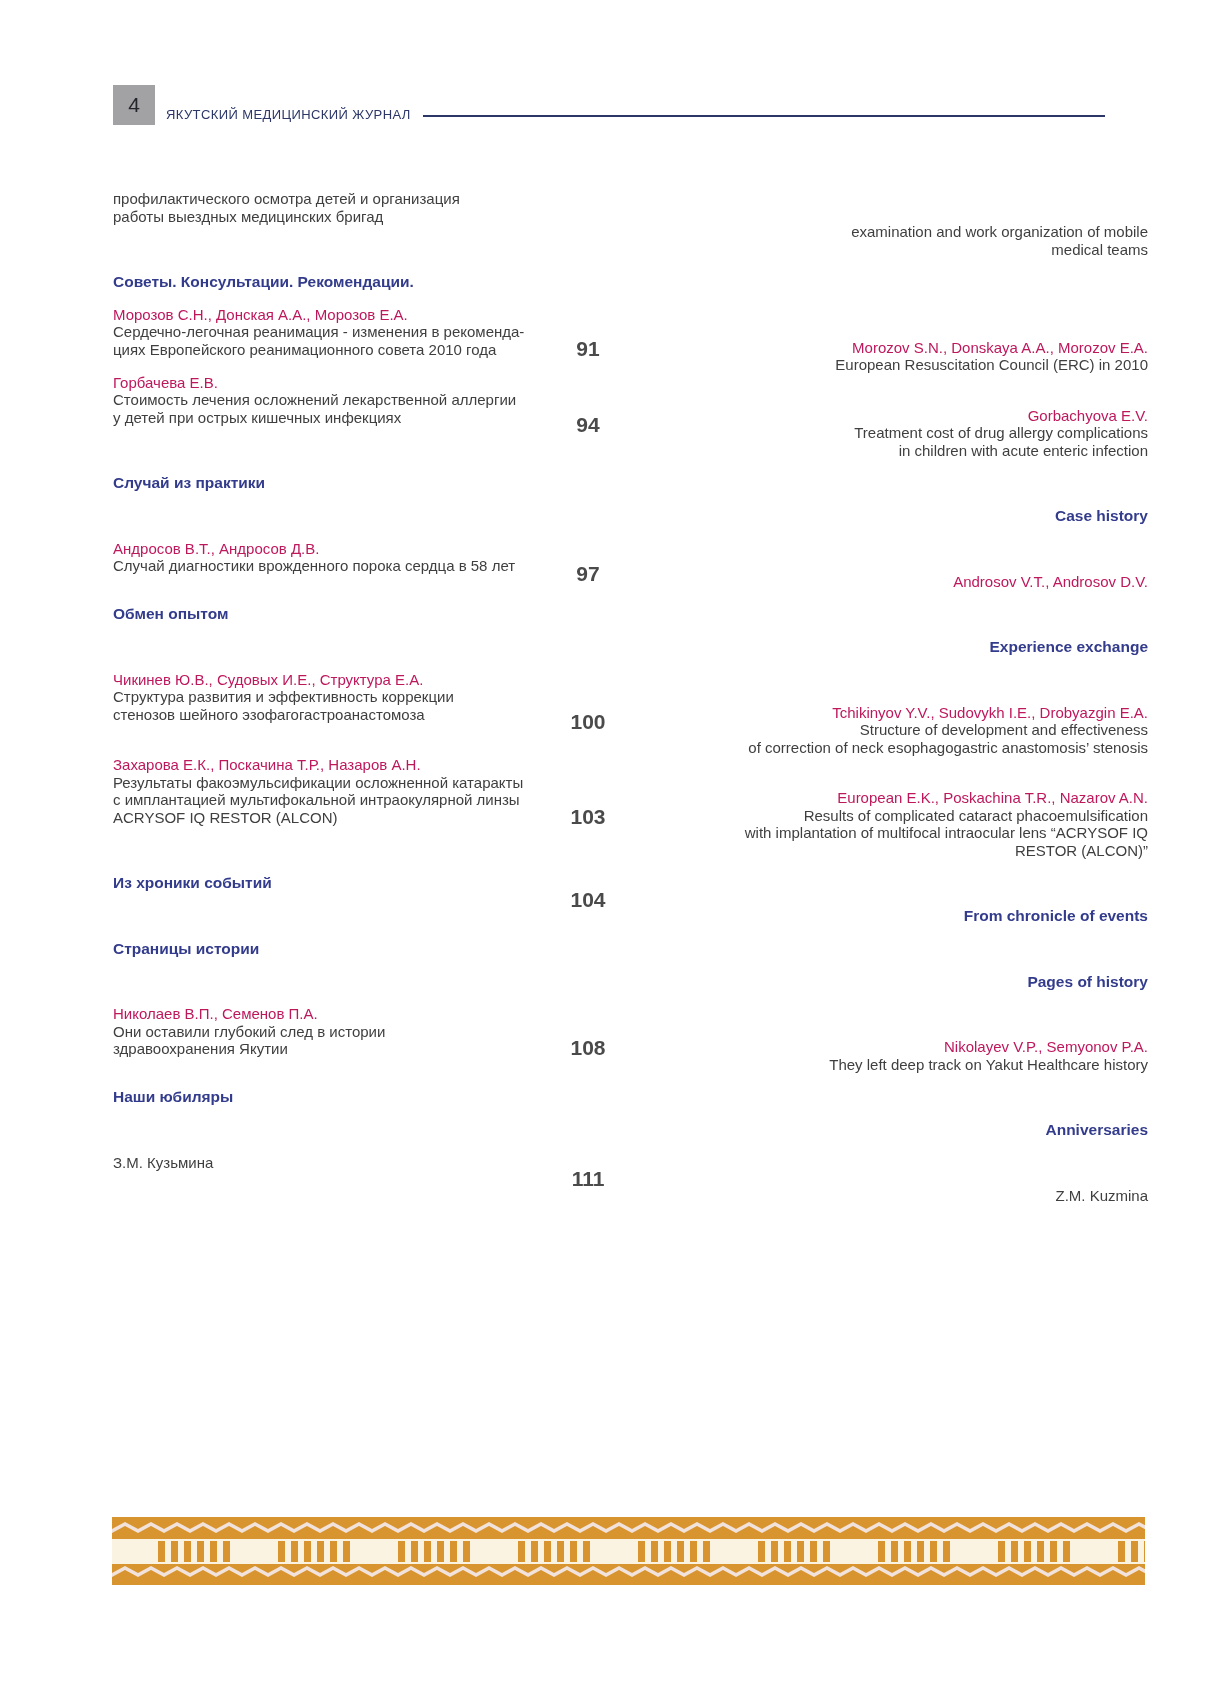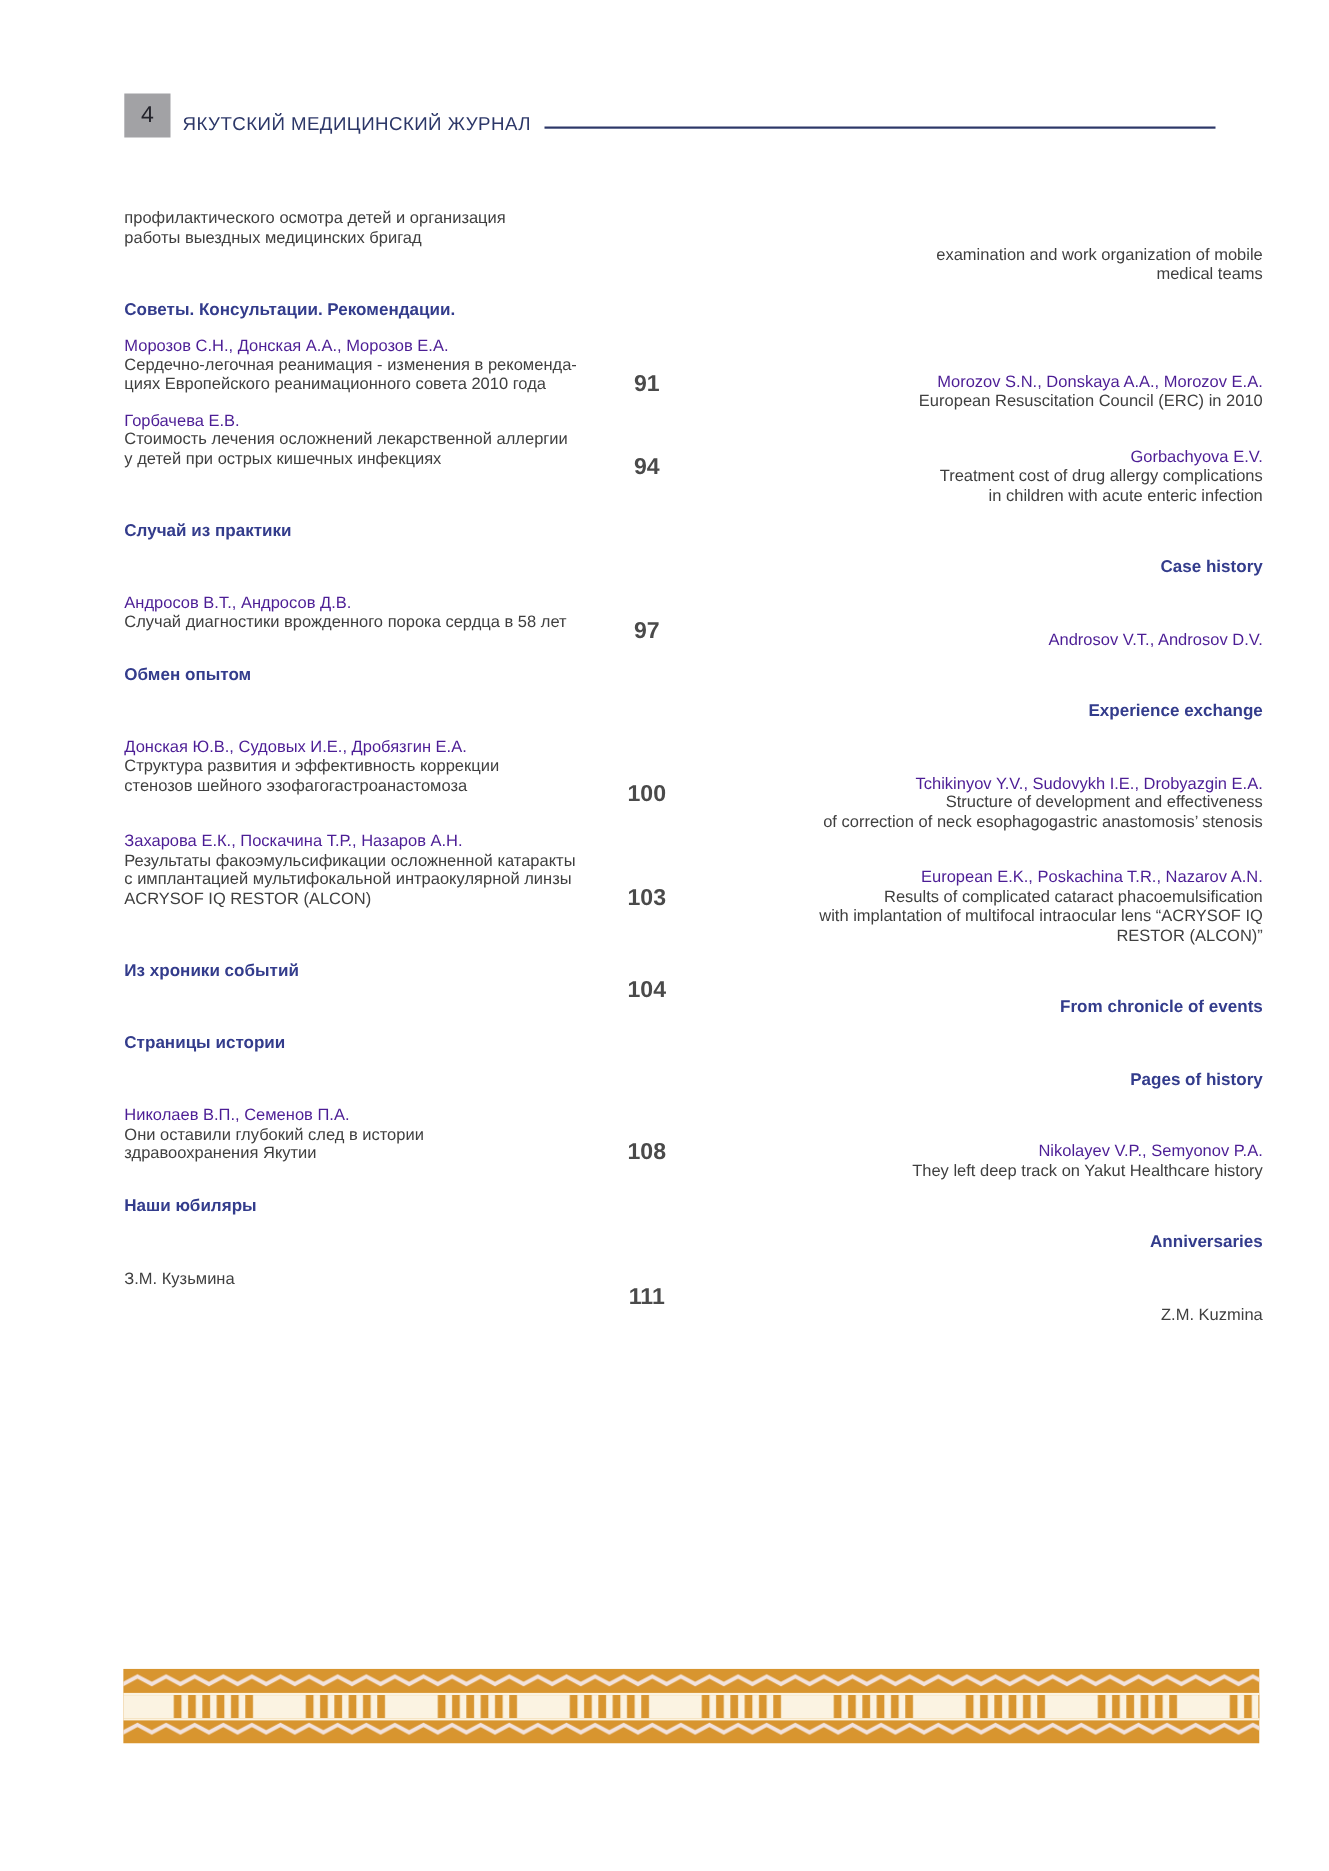--- a/index.html
+++ b/index.html
@@ -11,41 +11,41 @@
   .header{
     position:absolute;left:113px;top:85px;width:992px;
     display:flex;align-items:flex-end;
   }
   .pagenum-box{
     width:42px;height:40px;background:#a2a2a5;
     display:flex;align-items:center;justify-content:center;
     font-size:21px;color:#24242c;flex:0 0 auto;
   }
   .journal-title{
-    margin-left:11px;color:#2c3768;font-size:17px;letter-spacing:.4px;
+    margin-left:11px;color:#2c3768;font-size:13px;letter-spacing:.4px;
     line-height:1;padding-bottom:4px;white-space:nowrap;
   }
   .header-rule{
     flex:1;border-bottom:2px solid #2c3768;margin:0 0 8px 12px;height:0;
   }
   
   .toc{
     position:absolute;left:113px;top:190px;width:1035px;
     font-size:15px;line-height:17.5px;color:#3f3f3f;
   }
   .row{display:grid;grid-template-columns:443px 64px 1fr;}
   .row.heading{margin:15px 0;font-weight:bold;color:#333c8c;font-size:15.5px;}
   .ru{text-align:left;grid-column:1;}
   .en{text-align:right;grid-column:3;margin-top:33px;}
   .num{
     grid-column:2;display:flex;align-items:center;justify-content:center;
     font-size:21px;color:#4a4a4a;font-weight:bold;line-height:1;
   }
   .num.offset{padding-top:17px;box-sizing:border-box;}
-  .authors{color:#4c1d95;}
+  .authors{color:#be185d;}
   
   .ornament{position:absolute;left:112px;top:1517px;width:1033px;height:68px;}
 </style>
 </head>
 <body>
 
 <div class="header">
   <div class="pagenum-box">
     <span>4</span>
   </div>
@@ -123,21 +123,21 @@
   </div>
 
   <div class="row heading">
     <div class="ru">Обмен опытом</div>
     <div class="num"></div>
     <div class="en">Experience exchange</div>
   </div>
 
   <div class="row entry">
     <div class="ru">
-      <div class="authors">Донская Ю.В., Судовых И.Е., Дробязгин Е.А.</div>
+      <div class="authors">Чикинев Ю.В., Судовых И.Е., Структура Е.А.</div>
       <div>Структура развития и эффективность коррекции</div>
       <div>стенозов шейного эзофагогастроанастомоза</div>
     </div>
     <div class="num offset">
       <span>100</span>
     </div>
     <div class="en">
       <div class="authors">Tchikinyov Y.V., Sudovykh I.E., Drobyazgin E.A.</div>
       <div>Structure of development and effectiveness</div>
       <div>of correction of neck esophagogastric anastomosis’ stenosis</div>

